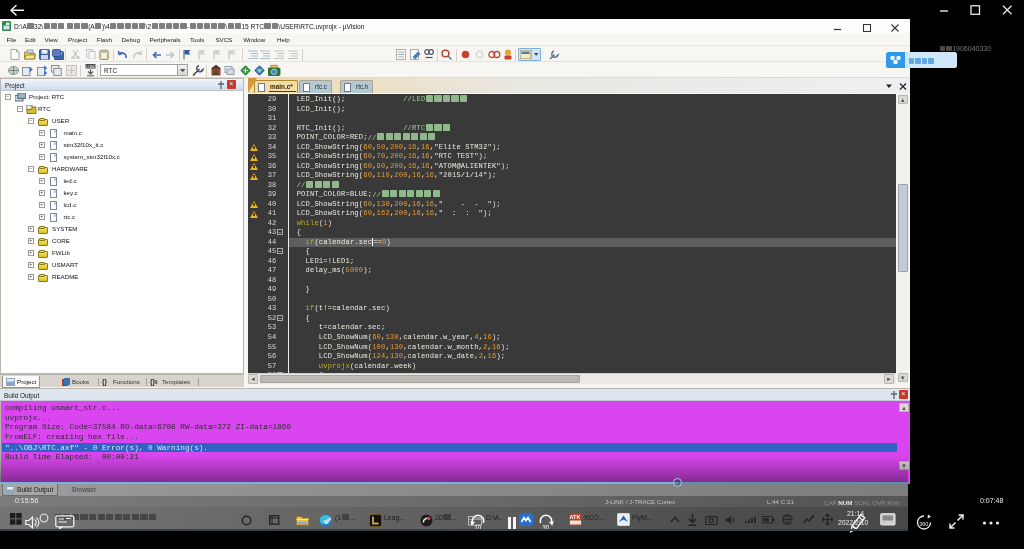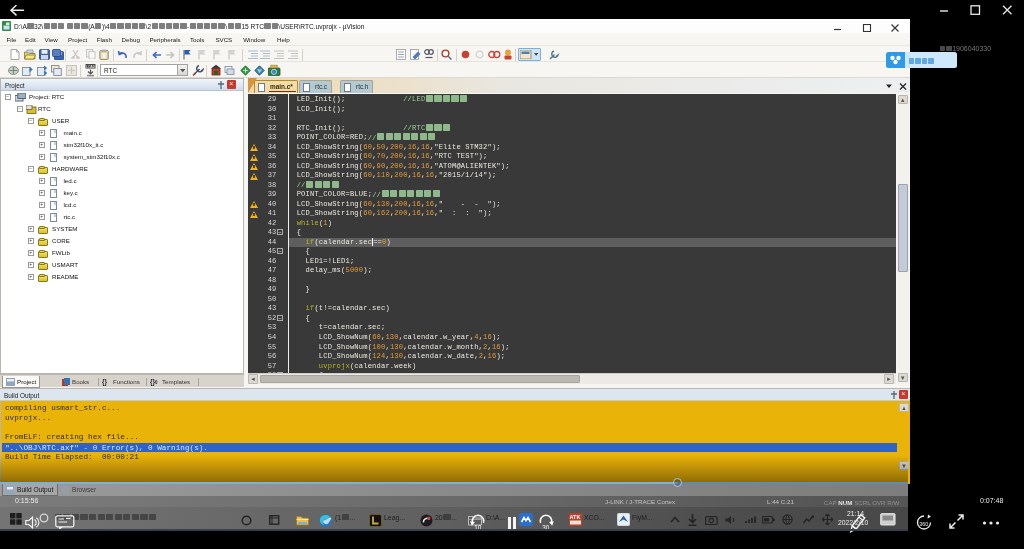--- a/index.html
+++ b/index.html
@@ -47,21 +47,21 @@
 .warn:after{content:"";position:absolute;left:-.7px;top:2.2px;width:1.4px;height:3px;background:#5a4200}
 #gutterline{left:39.5px;top:0;width:1.8px;height:100%;background:#efefec}
 #hl44{left:41px;top:144.3px;width:607px;height:9.52px;background:#5e5e5e}
 
 #hsb{left:248px;top:353.5px;width:648px;height:11px;background:#eceae6;border-top:1px solid #d0cdc6}
 #vsb{left:897px;top:74.5px;width:12px;height:290px;background:#f2f1ee}
 .sbtn{position:absolute;background:#dcd9d3;border:1px solid #b9b6b0;border-radius:1px;color:#555;font-size:6px;line-height:8px;text-align:center}
 
 #bohead{left:0;top:369px;width:910px;height:13px;background:#dde5ee;border-top:1px solid #b9b6af;border-bottom:1px solid #c2cad4}
 #bohead span{position:absolute;left:4px;top:2.5px;font-size:6.4px;color:#1a1a1a}
-#bobody{left:0;top:382px;width:910px;height:83px;background:#eab308;border-left:1px solid #b9b6af}
+#bobody{left:0;top:382px;width:910px;height:83px;background:#d946ef;border-left:1px solid #b9b6af}
 .bol{position:absolute;left:4px;font-family:"Liberation Mono",monospace;font-size:7.7px;color:#2e2e2e;white-space:pre}
 #bluerow{left:1px;top:41.9px;width:895px;height:9.6px;background:#3163c4}
 #bluerow span{position:absolute;left:3px;top:1px;font-family:"Liberation Mono",monospace;font-size:7.7px;color:#d9e5fa;white-space:pre}
 
 #fade{left:0;top:455px;width:908px;height:29px;background:linear-gradient(180deg,rgba(0,0,0,0),rgba(0,0,0,.42))}
 #dock{left:0;top:484px;width:908px;height:12px;background:linear-gradient(90deg,#9b9b9b,#8a8a8a 50%,#7d7d7d)}
 .dtab{position:absolute;top:0;height:11.5px;font-size:6.6px;padding:1.5px 4px 0 14px;white-space:nowrap}
 #status{left:0;top:496px;width:908px;height:11px;background:linear-gradient(90deg,#7c7c7c,#686868 55%,#565656 90%)}
 .st{position:absolute;font-size:6.2px;white-space:nowrap}
 #taskbar{left:0;top:507px;width:908px;height:23.5px;background:linear-gradient(90deg,#747474,#616161 45%,#4d4d4d 80%,#484848)}
@@ -471,20 +471,21 @@
   <div class="a" id="bohead">
       <span>Build Output</span>
     <svg class="a" style="left:890px;top:2px" width="8" height="8">
         <path d="M4 0 L4 8 M1 3 H7" stroke="#567" stroke-width="1.3"></path>
       </svg>
     <div class="a" style="left:899px;top:1px;width:8.5px;height:8.5px;background:#c8392b;border-radius:1px;color:#fff;font-size:7px;line-height:8px;text-align:center">×</div>
   </div>
   <div class="a" id="bobody">
     <div class="bol" style="top:3.2px">compiling usmart_str.c...</div>
     <div class="bol" style="top:12.8px">uvprojx...</div>
+    <div class="bol" style="top:22.4px">Program Size: Code=37584 RO-data=6708 RW-data=372 ZI-data=1860</div>
     <div class="bol" style="top:32px">FromELF: creating hex file...</div>
     <div class="a" id="bluerow">
         <span>"..\OBJ\RTC.axf" - 0 Error(s), 0 Warning(s).</span>
       </div>
     <div class="bol" style="top:51.5px">Build Time Elapsed:  00:00:21</div>
     <div class="sbtn" style="left:898px;top:2px;width:10px;height:9px">▲</div>
     <div class="sbtn" style="left:898px;top:60px;width:10px;height:9px">▼</div>
   </div>
 </div>
 

